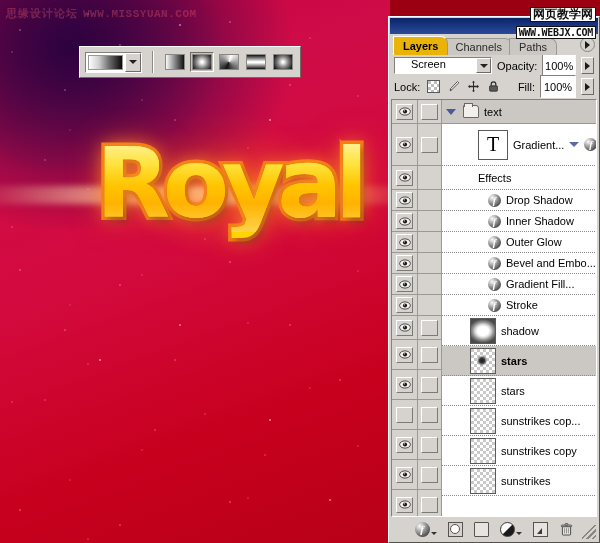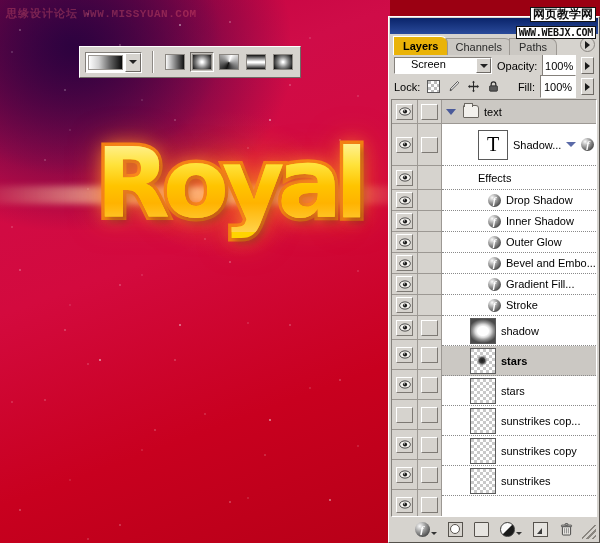--- a/index.html
+++ b/index.html
@@ -797,21 +797,21 @@
       <div id="content-col">
 
         <div class="lrow grp">
           <span class="disc-tri"></span>
           <span class="folder-ico"></span>
           <span class="lname">text</span>
         </div>
 
         <div class="lrow textlayer">
           <span class="thumb t-text">T</span>
-          <span class="lname">Shadow...</span>
+          <span class="lname">Gradient...</span>
           <span class="tri-small-down"></span>
           <span class="fx-badge">f</span>
         </div>
 
         <div class="lrow effhdr">
           <span class="lname">Effects</span>
         </div>
 
         <div class="lrow eff">
           <span class="fx-badge">f</span>

